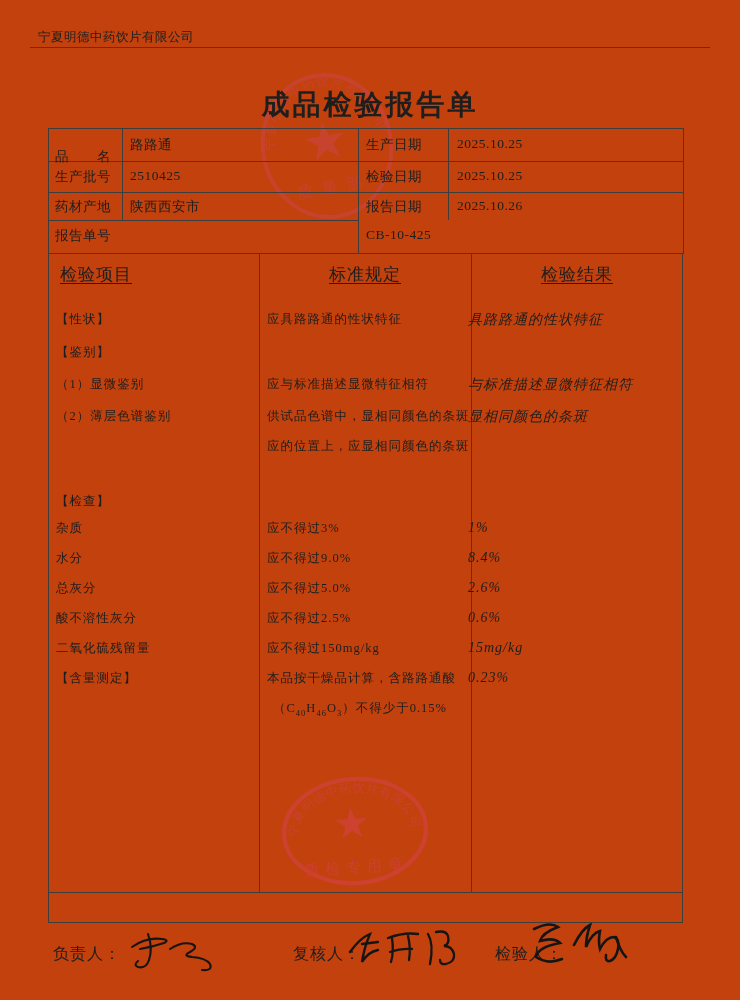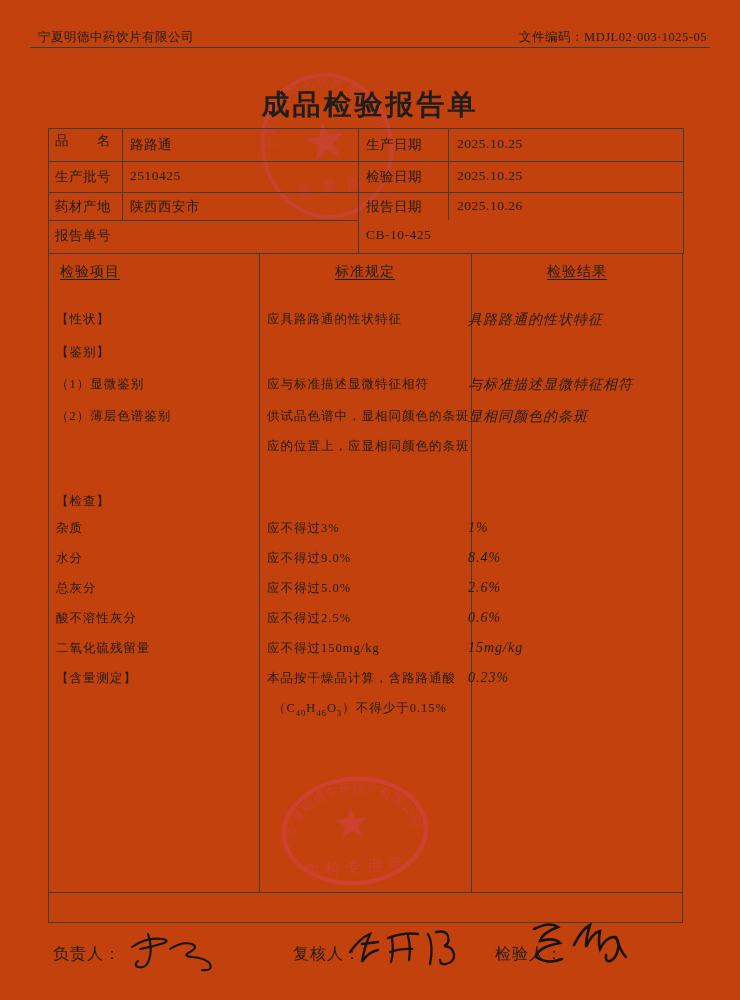--- a/index.html
+++ b/index.html
@@ -12,36 +12,35 @@
   }
   .abs{position:absolute;}
   .hline{position:absolute;height:1px;background:#3d3d3d;}
   .vline{position:absolute;width:1px;background:#3d3d3d;}
   .cell{position:absolute;font-size:13.5px;letter-spacing:0.5px;white-space:pre;}
   .hdr-small{font-size:12.5px;letter-spacing:0.5px;}
   #doc-title{
     position:absolute;top:86px;left:0;width:740px;text-align:center;
     font-size:28px;font-weight:bold;letter-spacing:3px;
   }
-  .col-head{position:absolute;font-size:14px;text-decoration:underline;text-underline-offset:3px;letter-spacing:1px;}
+  .col-head{position:absolute;font-size:17px;text-decoration:underline;text-underline-offset:3px;letter-spacing:1px;}
   .mt-item{position:absolute;left:56px;font-size:12.5px;letter-spacing:1px;white-space:pre;}
   .mt-std{position:absolute;left:267px;font-size:12.5px;letter-spacing:1px;white-space:pre;}
   .mt-res{position:absolute;left:468px;font-size:14px;letter-spacing:1px;white-space:pre;font-style:italic;}
   sub{font-size:8.5px;}
   .sig-label{position:absolute;font-size:16px;letter-spacing:1px;}
   .stamp{position:absolute;}
   .conclusion-text{position:absolute;left:86px;top:899px;font-size:14px;letter-spacing:1px;}
 </style>
 </head>
 <body>
 
 <div id="page">
 
   <div class="abs hdr-small" style="left:38px;top:29px;">宁夏明德中药饮片有限公司</div>
-  <div class="abs hdr-small" style="right:33px;top:29px;">文件编码：MDJL02·003·1025-05</div>
   <div class="hline" style="left:30px;top:47px;width:680px;"></div>
 
   <svg class="stamp" style="left:252px;top:66px;opacity:0.72;" width="150" height="164" viewBox="0 0 150 164">
     <g transform="rotate(-10 75 80)" fill="none" stroke="#c9443a">
       <ellipse cx="75" cy="80" rx="64" ry="71" stroke-width="4"></ellipse>
       <path id="arcTop" d="M 24.8,95 A 52,60 0 1 1 125.2,95" stroke="none" fill="none"></path>
       <text font-size="12.5" letter-spacing="1.5" fill="#c9443a" stroke="none">
         <textPath href="#arcTop" startOffset="50%" text-anchor="middle">宁夏明德中药饮片有限公司</textPath>
       </text>
       <polygon fill="#c9443a" stroke="none" points="74,55 69.3,69.5 54,69.5 66.4,78.5 61.7,93 74,84 86.3,93 81.6,78.5 94,69.5 78.7,69.5"></polygon>
@@ -55,21 +54,21 @@
   <div class="hline" style="left:48px;top:161px;width:635px;"></div>
   <div class="hline" style="left:48px;top:192px;width:635px;"></div>
   <div class="hline" style="left:48px;top:220px;width:310px;"></div>
   <div class="hline" style="left:48px;top:253px;width:635px;"></div>
   <div class="vline" style="left:48px;top:128px;height:126px;"></div>
   <div class="vline" style="left:122px;top:128px;height:92px;"></div>
   <div class="vline" style="left:358px;top:128px;height:126px;"></div>
   <div class="vline" style="left:448px;top:128px;height:92px;"></div>
   <div class="vline" style="left:683px;top:128px;height:126px;"></div>
 
-  <div class="cell" style="left:55px;top:132px;">品　　名</div>
+  <div class="cell" style="left:55px;top:148px;">品　　名</div>
   <div class="cell" style="left:130px;top:136px;">路路通</div>
   <div class="cell" style="left:366px;top:136px;">生产日期</div>
   <div class="cell" style="left:457px;top:136px;">2025.10.25</div>
 
   <div class="cell" style="left:55px;top:168px;">生产批号</div>
   <div class="cell" style="left:130px;top:168px;">2510425</div>
   <div class="cell" style="left:366px;top:168px;">检验日期</div>
   <div class="cell" style="left:457px;top:168px;">2025.10.25</div>
 
   <div class="cell" style="left:55px;top:198px;">药材产地</div>

